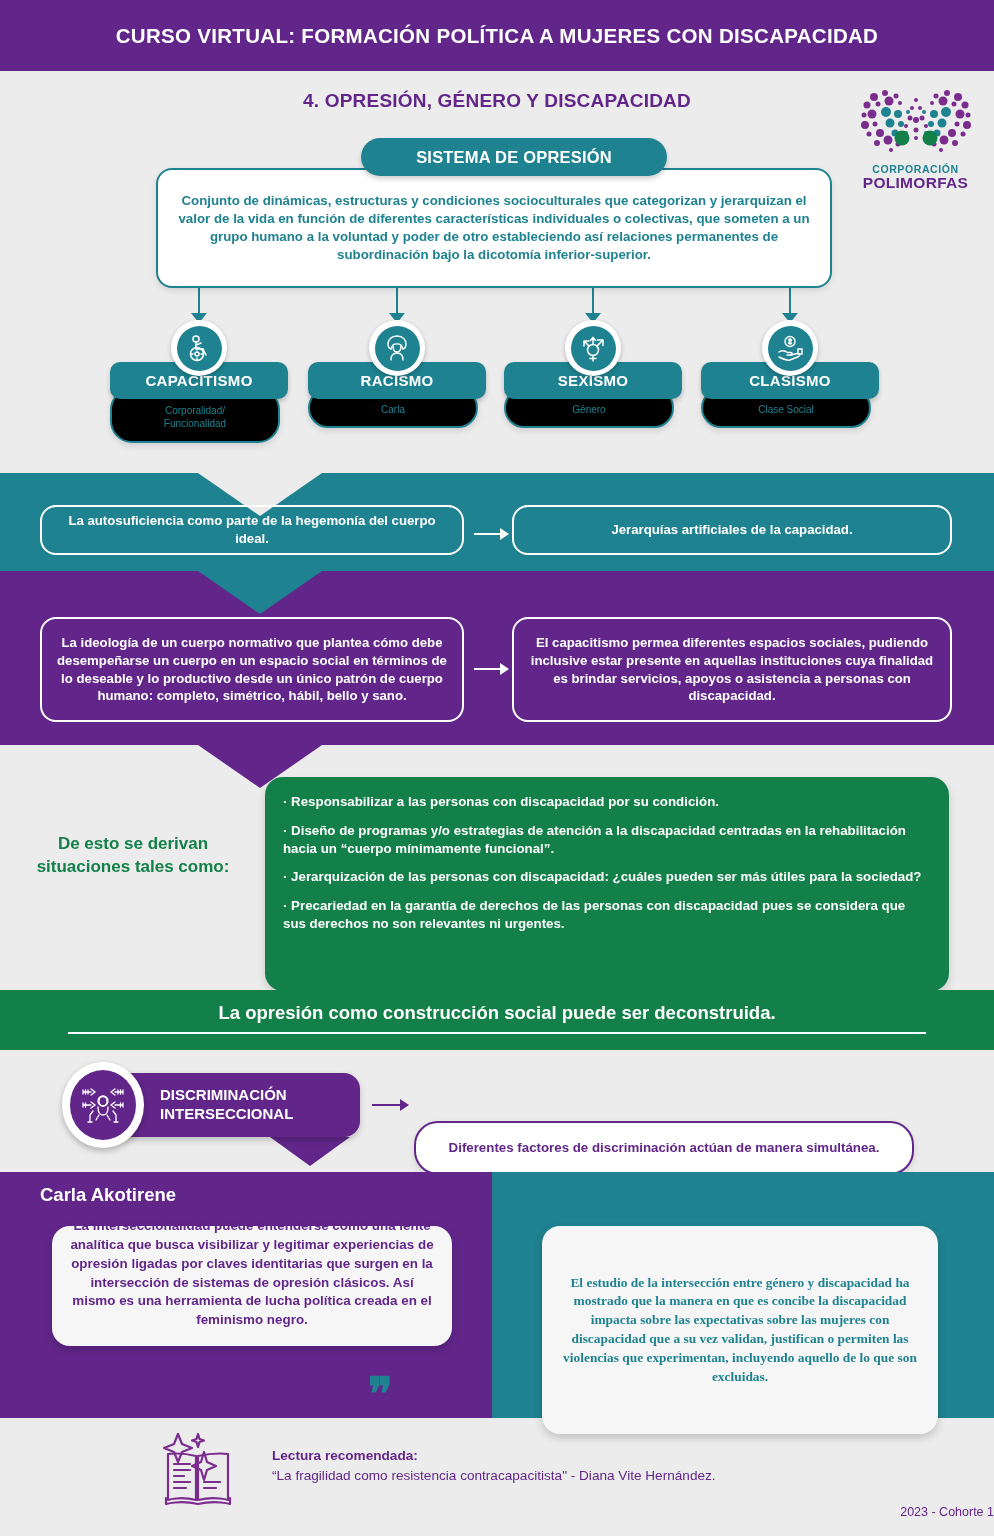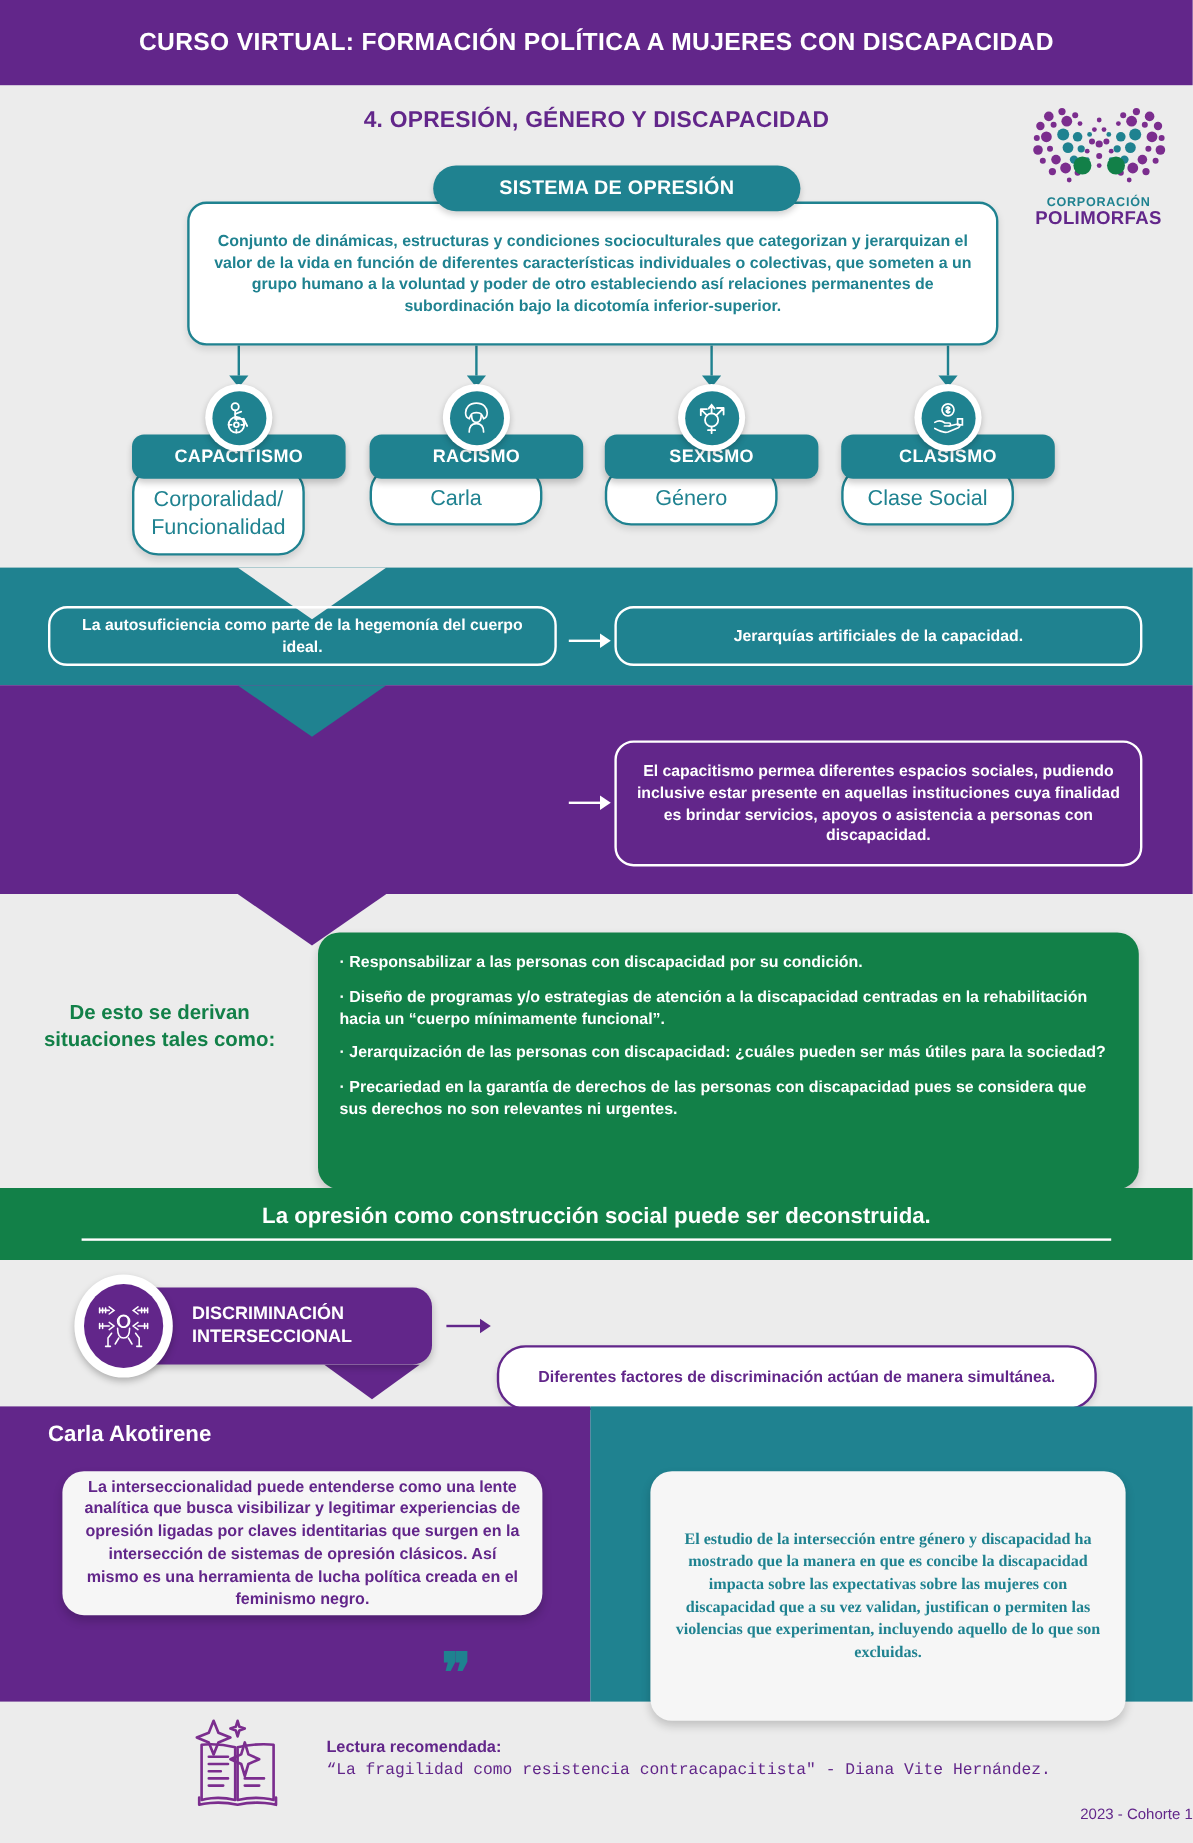--- a/index.html
+++ b/index.html
@@ -63,22 +63,22 @@
     width: 45px; height: 45px; border-radius: 50%; background:#1F8290;
     display:flex; align-items:center; justify-content:center;
   }
   .cat-head {
     position:absolute; top: 42px; left: 0; width: 178px; height: 37px; background:#1F8290;
     border-radius: 10px; color:#fff; font-size: 15px; font-weight:bold; letter-spacing:.3px;
     display:flex; align-items:center; justify-content:center; z-index: 3;
     box-shadow: 0 3px 5px rgba(0,0,0,.2);
   }
   .cat-body {
-    position:absolute; top: 68px; left: 0; width: 144px; background:#ffffff; border:2px solid #1F8290;
-    border-radius: 22px; color:#1F8290; font-size: 18px; text-align:center; z-index: 2;
+    position:absolute; top: 68px; left: 0; width: 170px; background:#000000; border:2px solid #1F8290;
+    border-radius: 22px; color:#1F8290; font-size: 10px; text-align:center; z-index: 2;
     padding: 14px 8px 9px; line-height: 1.28; box-shadow: 0 3px 6px rgba(0,0,0,.12);
   }
   .cat-body.tall { padding-top: 15px; padding-bottom: 10px; }
 
   
   .band-teal   { position:absolute; left:0; width:994px; background:#1F8290; }
   .band-purple { position:absolute; left:0; width:994px; background:#62268A; }
   .band-green  { position:absolute; left:0; width:994px; background:#128048; }
 
   .obox {
@@ -335,20 +335,21 @@
   <div class="arrow-right" style="left:474px; top:528px; width:36px; z-index:7;">
     <div class="shaft" style="width:27px;"></div>
       <div class="headv"></div>
   </div>
   <div class="obox" style="left:512px; top:505px; width:440px; height:50px; z-index:7;">Jerarquías artificiales de la capacidad.</div>
 
   <div class="band-purple" style="top:571px; height:174px;"></div>
   <svg style="position:absolute;left:198px;top:571px;z-index:6;" width="124" height="44">
     <polygon points="0,0 124,0 62,43" fill="#1F8290"></polygon>
   </svg>
+  <div class="obox" style="left:40px; top:617px; width:424px; height:105px; z-index:7;">La ideología de un cuerpo normativo que plantea cómo debe desempeñarse un cuerpo en un espacio social en términos de lo deseable y lo productivo desde un único patrón de cuerpo humano: completo, simétrico, hábil, bello y sano.</div>
   <div class="arrow-right" style="left:474px; top:663px; width:36px; z-index:7;">
     <div class="shaft" style="width:27px;"></div>
       <div class="headv"></div>
   </div>
   <div class="obox" style="left:512px; top:617px; width:440px; height:105px; z-index:7;">El capacitismo permea diferentes espacios sociales, pudiendo inclusive estar presente en aquellas instituciones cuya finalidad es brindar servicios, apoyos o asistencia a personas con discapacidad.</div>
 
   <svg style="position:absolute;left:198px;top:745px;z-index:6;" width="124" height="44">
     <polygon points="0,0 124,0 62,43" fill="#62268A"></polygon>
   </svg>
 
@@ -386,37 +387,37 @@
   <div class="arrow-right purple" style="left:372px; top:1099px; width:38px; z-index:7;">
     <div class="shaft" style="width:29px;"></div>
       <div class="headv"></div>
   </div>
   <div class="disc-box" style="left:414px; top:1077px; width:500px; height:54px;">Diferentes factores de discriminación actúan de manera simultánea.</div>
 
   <div class="quote-left" style="left:0;   top:1172px; width:492px; height:246px;"></div>
   <div class="quote-right" style="left:492px; top:1172px; width:502px; height:246px;"></div>
   <div class="author" style="left:40px; top:1184px;">Carla Akotirene</div>
   <div class="qmark" style="left:66px; top:1228px; transform:rotate(180deg);">❞</div>
-  <div class="qcard" style="left:52px; top:1226px; width:400px; height:120px;">
+  <div class="qcard" style="left:52px; top:1226px; width:400px; height:120px;align-items:flex-end;">
     <div class="t" style="color:#62268A;">La interseccionalidad puede entenderse como una lente analítica que busca visibilizar y legitimar experiencias de opresión ligadas por claves identitarias que surgen en la intersección de sistemas de opresión clásicos. Así mismo es una herramienta de lucha política creada en el feminismo negro.</div>
   </div>
   <div class="qmark" style="left:368px; top:1372px;">❞</div>
   <div class="qcard" style="left:542px; top:1226px; width:396px; height:208px;font-family:Liberation Serif, serif;">
     <div class="t" style="color:#1F8290;">El estudio de la intersección entre género y discapacidad ha mostrado que la manera en que es concibe la discapacidad impacta sobre las expectativas sobre las mujeres con discapacidad que a su vez validan, justifican o permiten las violencias que experimentan, incluyendo aquello de lo que son excluidas.</div>
   </div>
 
   <div class="foot-icon" style="left:152px; top:1432px;">
     <svg width="92" height="76" viewBox="0 0 92 76" fill="none" stroke="#7B2D8E" stroke-width="2.2" stroke-linecap="round" stroke-linejoin="round">
       <path d="M16 22 L16 68 C16 68 28 64 44 68 L44 24 C28 20 16 22 16 22Z"></path>
       <path d="M76 22 L76 68 C76 68 64 64 46 68 L46 24 C64 20 76 22 76 22Z"></path>
       <path d="M14 66 L14 72 C14 72 28 68 46 72 C64 68 78 72 78 72 L78 66"></path>
       <path d="M22 32 L38 32 M22 38 L38 38 M22 44 L32 44 M22 50 L38 50 M22 56 L34 56"></path>
       <path d="M52 50 L68 50 M52 56 L64 56"></path>
       <path d="M26 2 L30 12 L40 16 L30 20 L26 30 L22 20 L12 16 L22 12Z"></path>
       <path d="M52 20 L55 30 L64 34 L55 38 L52 48 L49 38 L40 34 L49 30Z"></path>
       <path d="M46 2 L47.5 7 L52 8.5 L47.5 10 L46 15 L44.5 10 L40 8.5 L44.5 7Z"></path>
     </svg>
   </div>
   <div class="foot-l1" style="left:272px; top:1448px;text-align:center;">Lectura recomendada:</div>
-  <div class="foot-l2" style="left:272px; top:1468px;font-family:Liberation Mono, monospace;">“La fragilidad como resistencia contracapacitista" - Diana Vite Hernández.</div>
+  <div class="foot-l2" style="left:272px; top:1468px;">“La fragilidad como resistencia contracapacitista" - Diana Vite Hernández.</div>
   <div class="foot-l3" style="top:1505px;">2023 - Cohorte 1</div>
 
 </div>
 
 </body></html>

